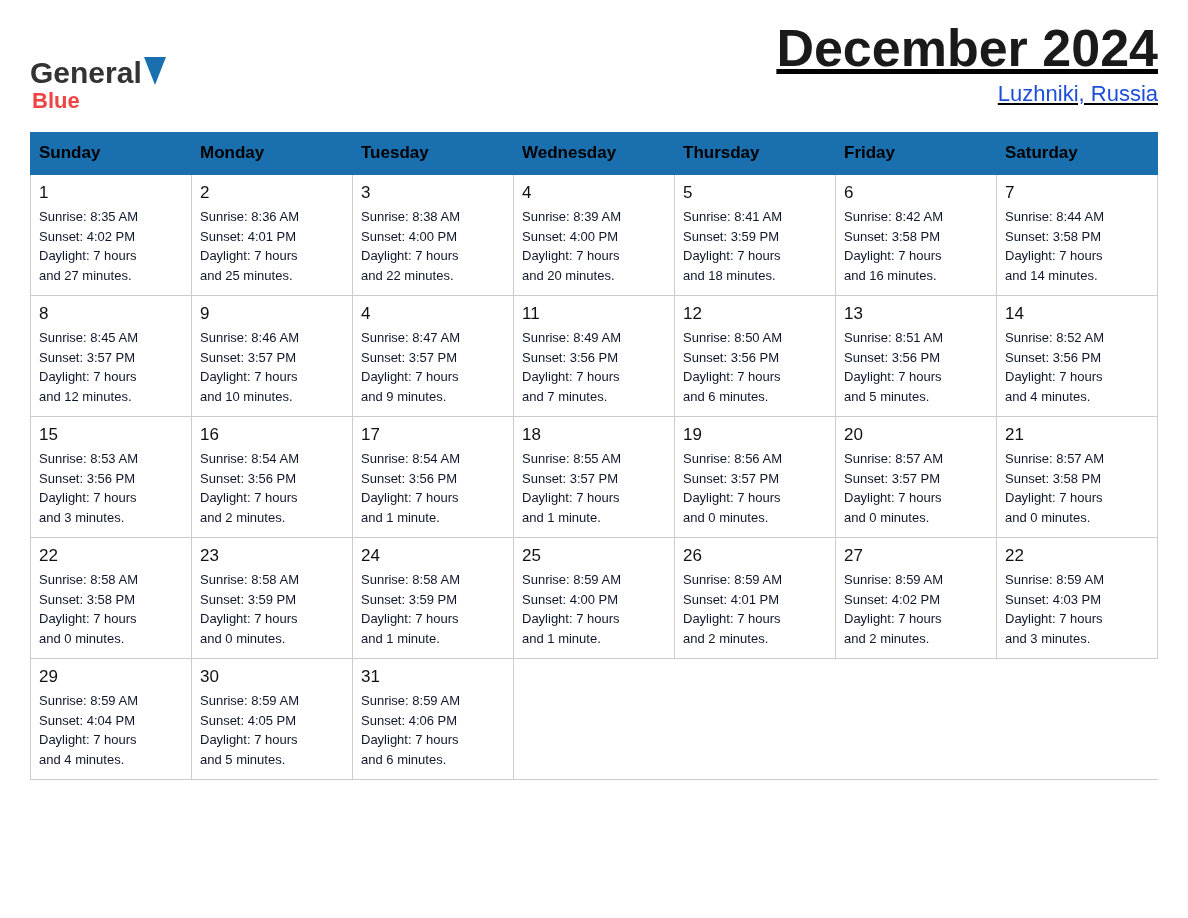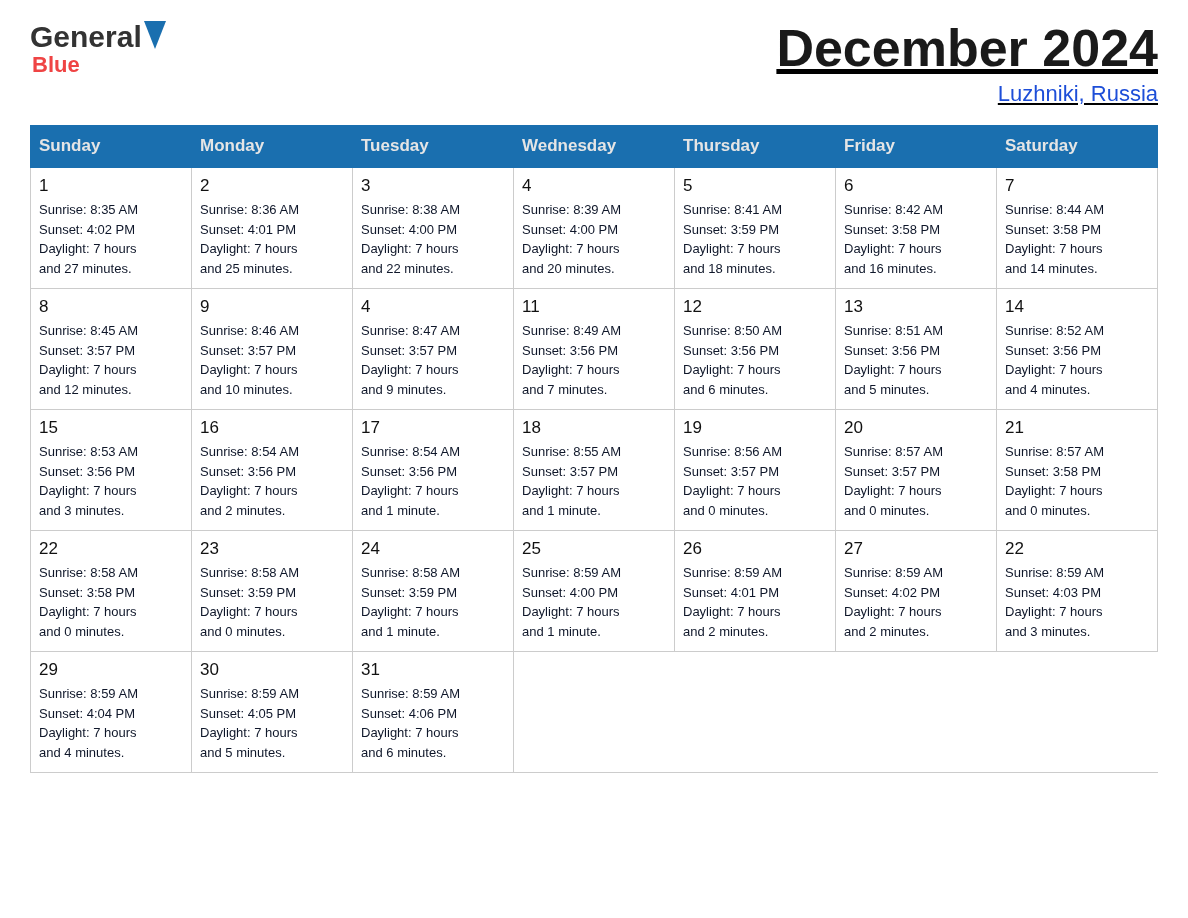--- a/index.html
+++ b/index.html
@@ -13,20 +13,21 @@
     .header {
       display: flex;
       justify-content: space-between;
       align-items: flex-start;
       margin-bottom: 18px;
     }
     .logo {
       display: flex;
       flex-direction: column;
       align-items: flex-start;
+      margin-top: 36px;
     }
     .logo-blue-text {
       color: #ef4444;
       font-size: 22px;
       font-weight: bold;
       margin-top: -2px;
       margin-left: 2px;
     }
     .title-block {
       text-align: right;
@@ -43,21 +44,21 @@
       color: #1d4ed8;
       margin-top: 4px;
     }
     table {
       width: 100%;
       border-collapse: collapse;
       table-layout: fixed;
     }
     thead tr {
       background-color: #1a6faf;
-      color: #e5e5e5;
+      color: #000000;
     }
     thead th {
       padding: 10px 8px;
       font-size: 17px;
       font-weight: bold;
       text-align: left;
       border: 1px solid #1a6faf;
     }
     tbody tr {
       background: #fff;

